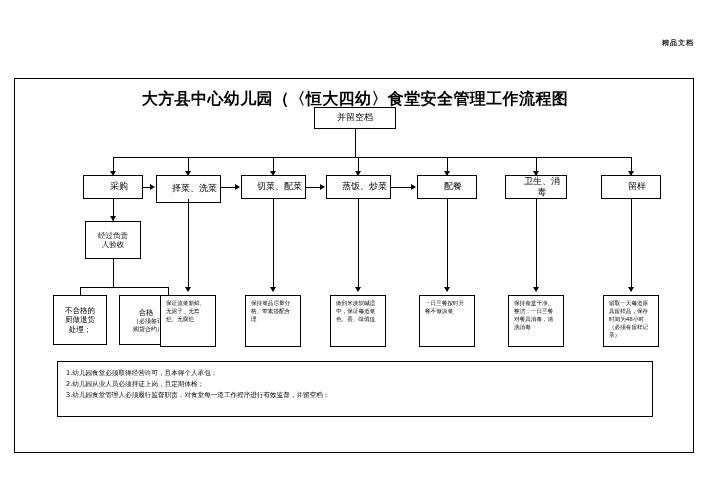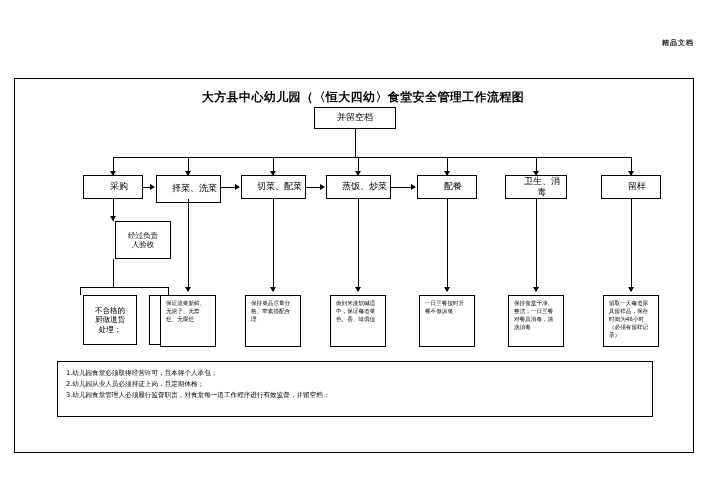--- a/index.html
+++ b/index.html
@@ -33,46 +33,46 @@
     left: 14px;
     top: 78px;
     width: 680px;
     height: 375px;
     border: 1px solid #000;
     box-sizing: border-box;
     background: #fff;
   }
   .title {
     position: absolute;
-    left: 8px;
+    left: 0;
     top: 10px;
     width: 680px;
     text-align: center;
-    font-size: 12px;
+    font-size: 16px;
     font-weight: bold;
     letter-spacing: 0.4px;
     color: #000;
   }
   .box {
     position: absolute;
     border: 1px solid #000;
     box-sizing: border-box;
     background: #fff;
     display: flex;
     align-items: center;
     justify-content: center;
     text-align: center;
     line-height: 1.25;
   }
   .box span { display: block; width: 100%; padding: 0 2px; }
   .b-top { font-size: 9px; }
   .b-main { font-size: 9px; padding-left: 12px; }
   .b-note { font-size: 5.6px; line-height: 1.45; text-align: left; padding: 3px 3px; align-items: flex-start; }
   .b-note span { text-align: left; }
-  .b-side { font-size: 7.5px; margin-left: 30px; }
+  .b-side { font-size: 7.5px; }
   .footer {
     position: absolute;
     left: 42px;
     top: 282px;
     width: 596px;
     height: 56px;
     border: 1px solid #000;
     box-sizing: border-box;
     background: #fff;
     padding: 6px 8px;

